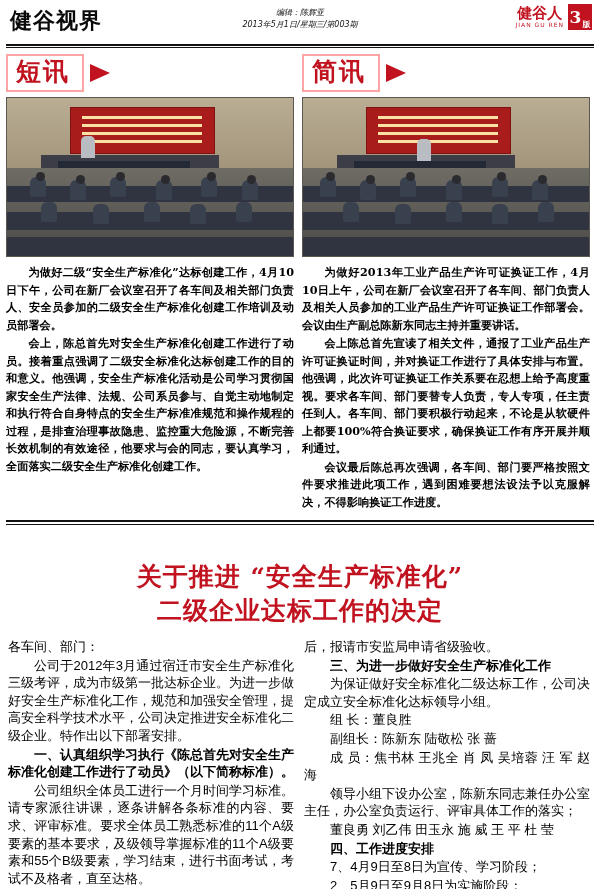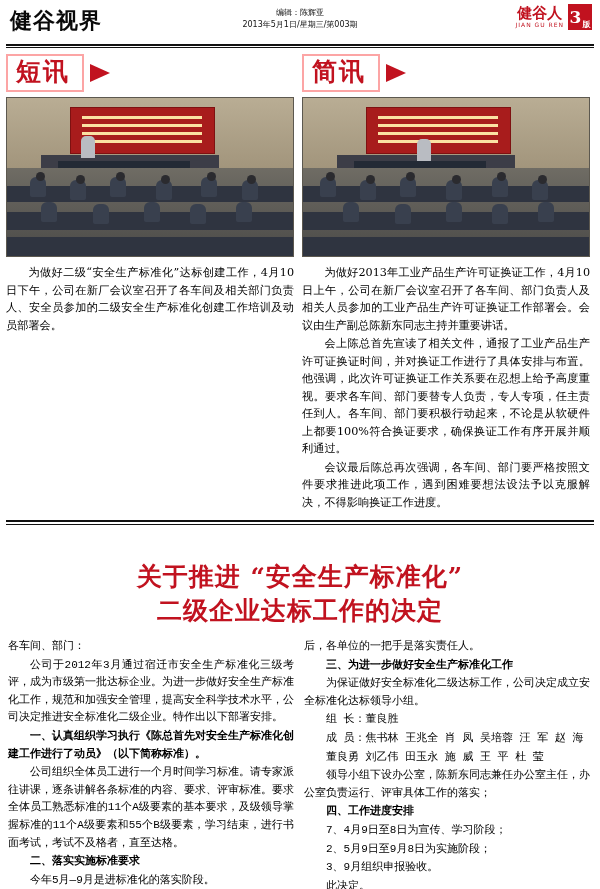--- a/index.html
+++ b/index.html
@@ -40,20 +40,21 @@
   }
   .masthead-center {
     position: absolute;
     left: 0;
     right: 0;
     top: 7px;
     text-align: center;
     font-size: 8px;
     line-height: 12px;
     color: #111;
+    font-style: italic;
   }
   .masthead-right {
     position: absolute;
     right: 8px;
     top: 4px;
     display: flex;
     align-items: center;
     gap: 4px;
   }
   .logo-cn {
@@ -235,20 +236,21 @@
     font-size: 11.2px;
     line-height: 17.5px;
     text-align: justify;
     text-justify: inter-ideograph;
     margin-top: 7px;
     color: #000;
   }
   .body-text p {
     margin: 0 0 1px 0;
     text-indent: 2em;
+    font-weight: bold;
   }
 
   
   .mid-rule {
     margin: 8px 6px 0 6px;
     height: 2px;
     background: #111;
   }
   .mid-rule2 {
     margin: 2px 6px 0 6px;
@@ -275,22 +277,22 @@
     display: flex;
     gap: 10px;
     margin-top: 10px;
   }
   .bcol {
     width: 286px;
     box-sizing: border-box;
   }
   .bcol p {
     margin: 0 0 1px 0;
-    font-family: Liberation Mono, monospace;
-    font-size: 11px;
+    font-family: Liberation Sans, sans-serif;
+    font-size: 13px;
     line-height: 17.6px;
     text-align: justify;
     text-justify: inter-ideograph;
     text-indent: 2em;
   }
   .bcol p.noindent {
     text-indent: 0;
   }
   .bcol p.b {
     font-weight: bold;
@@ -357,20 +359,21 @@
         <div class="head" style="left:10%;top:47%;"></div>
         <div class="head" style="left:24%;top:49%;"></div>
         <div class="head" style="left:38%;top:47%;"></div>
         <div class="head" style="left:54%;top:49%;"></div>
         <div class="head" style="left:70%;top:47%;"></div>
         <div class="head" style="left:84%;top:49%;"></div>
       </div>
 
       <div class="body-text">
         <p>为做好二级“安全生产标准化”达标创建工作，4月10日下午，公司在新厂会议室召开了各车间及相关部门负责人、安全员参加的二级安全生产标准化创建工作培训及动员部署会。</p>
+        <p>会上，陈总首先对安全生产标准化创建工作进行了动员。接着重点强调了二级安全标准化达标创建工作的目的和意义。他强调，安全生产标准化活动是公司学习贯彻国家安全生产法律、法规、公司系员参与、自觉主动地制定和执行符合自身特点的安全生产标准准规范和操作规程的过程，是排查治理事故隐患、监控重大危险源，不断完善长效机制的有效途径，他要求与会的同志，要认真学习，全面落实二级安全生产标准化创建工作。</p>
       </div>
     </div>
 
     <div class="col">
       <div class="section-head">
         <div class="head-box">
           <span>简讯</span>
         </div>
         <div class="head-arrow"></div>
       </div>
@@ -428,27 +431,28 @@
         <p class="noindent">各车间、部门：</p>
         <p>公司于2012年3月通过宿迁市安全生产标准化三级考评，成为市级第一批达标企业。为进一步做好安全生产标准化工作，规范和加强安全管理，提高安全科学技术水平，公司决定推进安全标准化二级企业。特作出以下部署安排。</p>
         <p class="b">一、认真组织学习执行《陈总首先对安全生产标准化创建工作进行了动员》（以下简称标准）。</p>
         <p>公司组织全体员工进行一个月时间学习标准。请专家派往讲课，逐条讲解各条标准的内容、要求、评审标准。要求全体员工熟悉标准的11个A级要素的基本要求，及级领导掌握标准的11个A级要素和55个B级要素，学习结束，进行书面考试，考试不及格者，直至达格。</p>
         <p class="b">二、落实实施标准要求</p>
         <p>今年5月—9月是进标准化的落实阶段。</p>
         <p>按照标准要求进行分解，逐条落实到各单位，各单位的一把手是落实责任人，落实情况与个人经济利益挂钩，9月中旬进行各项自评工作，9月下旬进行公司自评工作。公司自评达标</p>
       </div>
 
       <div class="bcol">
-        <p class="noindent">后，各单位的一把手是落实责任人。</p>
+        <p class="noindent">后，报请市安监局申请省级验收。</p>
         <p class="b">三、为进一步做好安全生产标准化工作</p>
         <p>为保证做好安全标准化二级达标工作，公司决定成立安全标准化达标领导小组。</p>
         <p>组 长：董良胜</p>
+        <p>副组长：陈新东 陆敬松 张 蔷</p>
         <p>成 员：焦书林 王兆全 肖 凤 吴培蓉 汪 军 赵 海</p>
+        <p>领导小组下设办公室，陈新东同志兼任办公室主任，办公室负责运行、评审具体工作的落实；</p>
         <p>董良勇 刘乙伟 田玉永 施 威 王 平 杜 莹</p>
-        <p>领导小组下设办公室，陈新东同志兼任办公室主任，办公室负责运行、评审具体工作的落实；</p>
         <p class="b">四、工作进度安排</p>
         <p>7、4月9日至8日为宣传、学习阶段；</p>
         <p>2、5月9日至9月8日为实施阶段；</p>
         <p>3、9月组织申报验收。</p>
         <p>此决定。</p>
 
       </div>
     </div>
   </div>
 

